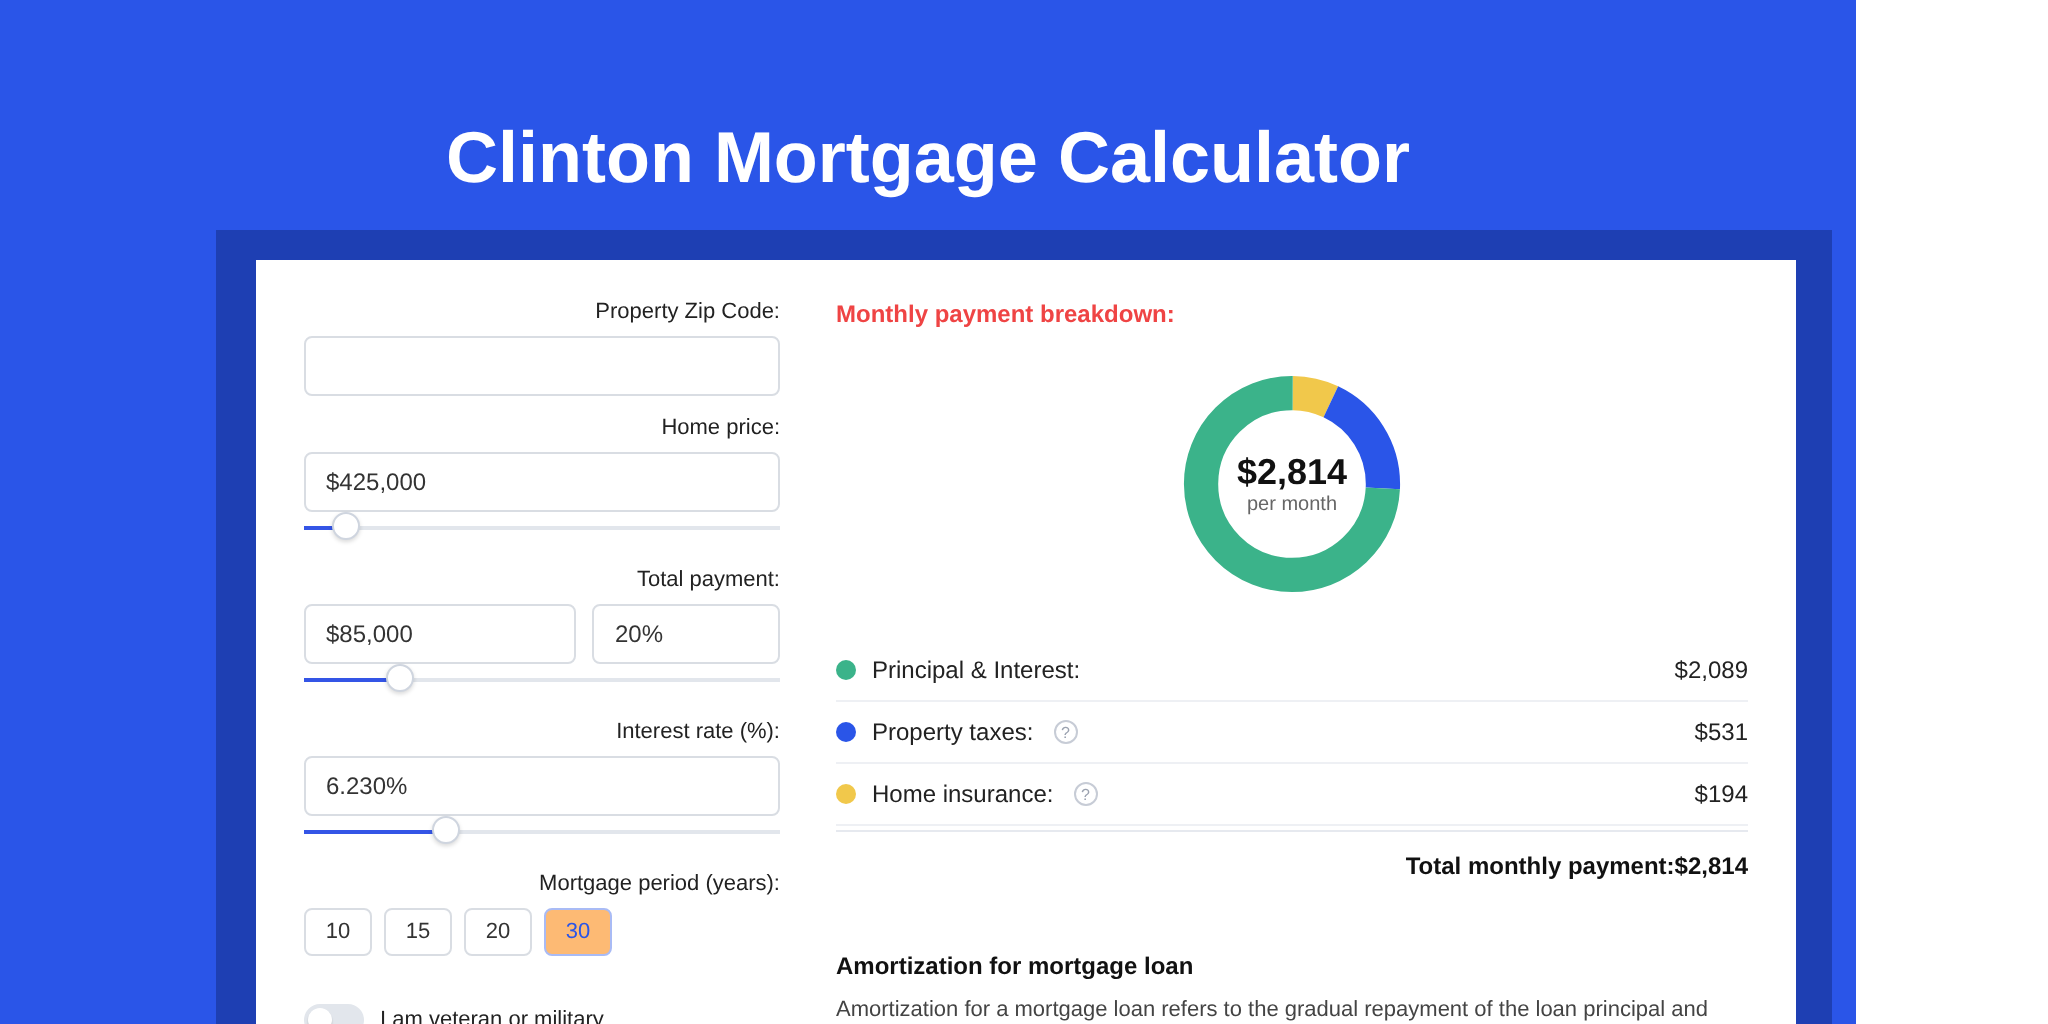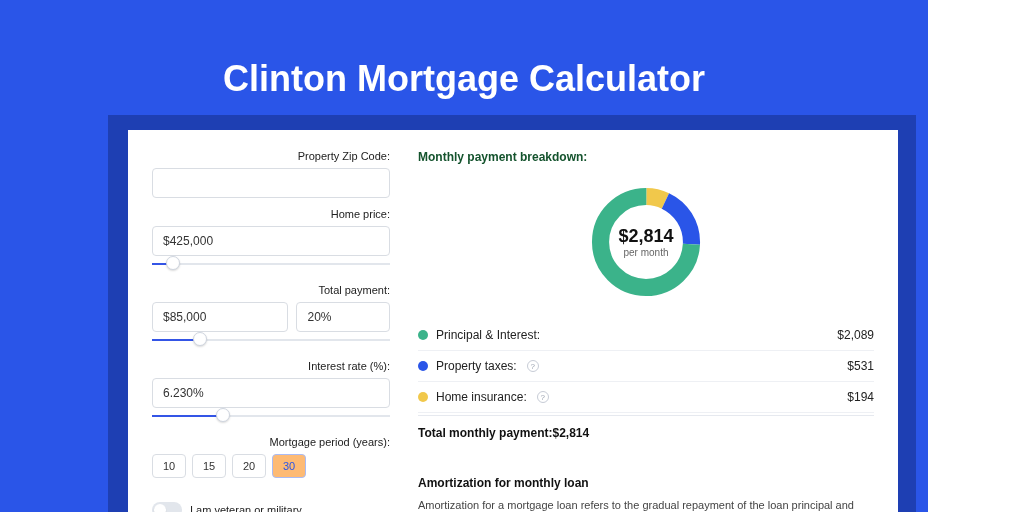--- a/index.html
+++ b/index.html
@@ -20,34 +20,34 @@
   .row2 .input:first-child { flex: 1.6; }
   .row2 .input:last-child { flex: 1; }
   .seg { display: flex; gap: 6px; }
   .seg-btn { width: 34px; height: 24px; border: 1px solid #d9dde3; border-radius: 4px; background: #fff; font-size: 11px; color: #333; display: flex; align-items: center; justify-content: center; cursor: pointer; }
   .seg-btn.active { background: #fdba74; border-color: #a9bbf5; color: #2a55e8; }
   .toggle-row { display: flex; align-items: center; gap: 8px; margin-top: 14px; }
   .toggle { width: 30px; height: 16px; background: #e2e6ec; border-radius: 999px; position: relative; cursor: pointer; }
   .toggle-knob { width: 12px; height: 12px; background: #fff; border-radius: 50%; position: absolute; top: 2px; left: 2px; box-shadow: 0 1px 1px rgba(0,0,0,.2); }
   .toggle-label { font-size: 11px; color: #222; }
 
-  .section-title { font-size: 12px; font-weight: 700; color: #14532d; margin-bottom: 12px; }
+  .section-title { font-size: 12px; font-weight: 700; color: #ef4444; margin-bottom: 12px; }
   .chart-wrap { display: flex; justify-content: center; margin: 6px 0 18px 0; position: relative; height: 128px; }
   .donut { position: relative; width: 120px; height: 120px; }
   .donut svg { width: 120px; height: 120px; }
   .donut-center { position: absolute; left: 0; top: 0; width: 120px; height: 120px; display: flex; flex-direction: column; align-items: center; justify-content: center; }
   .donut-val { font-size: 18px; font-weight: 800; color: #111; }
   .donut-sub { font-size: 10px; color: #666; }
 
   .legend-row { display: flex; align-items: center; justify-content: space-between; font-size: 12px; color: #222; padding: 8px 0; border-bottom: 1px solid #eef0f4; }
   .legend-row:last-of-type { border-bottom: none; }
   .legend-left { display: flex; align-items: center; gap: 8px; }
   .dot { width: 10px; height: 10px; border-radius: 50%; display: inline-block; }
   .info-icon { width: 12px; height: 12px; border: 1px solid #c7ccd6; border-radius: 50%; color: #9aa1af; font-size: 8px; display: inline-flex; align-items: center; justify-content: center; margin-left: 2px; }
-  .total-row { display: flex; justify-content: flex-start; font-size: 12px; font-weight: 700; color: #111; padding: 10px 0 6px 0; border-top: 1px solid #e6e9ef; margin-top: 2px; }
+  .total-row { display: flex; justify-content: flex-end; font-size: 12px; font-weight: 700; color: #111; padding: 10px 0 6px 0; border-top: 1px solid #e6e9ef; margin-top: 2px; }
   .divider { height: 1px; background: #eef0f4; margin: 18px 0 12px 0; }
   .amort-title { font-size: 12px; font-weight: 700; color: #111; margin-bottom: 8px; }
   .amort-text { font-size: 11px; color: #444; line-height: 1.45; }
 
   .fg { margin-bottom: 10px; }
   .fg-tight { margin-bottom: 6px; }
 </style>
 </head>
 <body>
 
@@ -161,18 +161,18 @@
         <span>$194</span>
       </div>
 
       <div class="total-row">
         <span>Total monthly payment:</span>
         <span>$2,814</span>
       </div>
 
       <div class="divider"></div>
 
-      <div class="amort-title">Amortization for monthly loan</div>
+      <div class="amort-title">Amortization for mortgage loan</div>
       <div class="amort-text">Amortization for a mortgage loan refers to the gradual repayment of the loan principal and interest over a specified</div>
     </div>
 
   </div>
 </div>
 
 </body></html>

